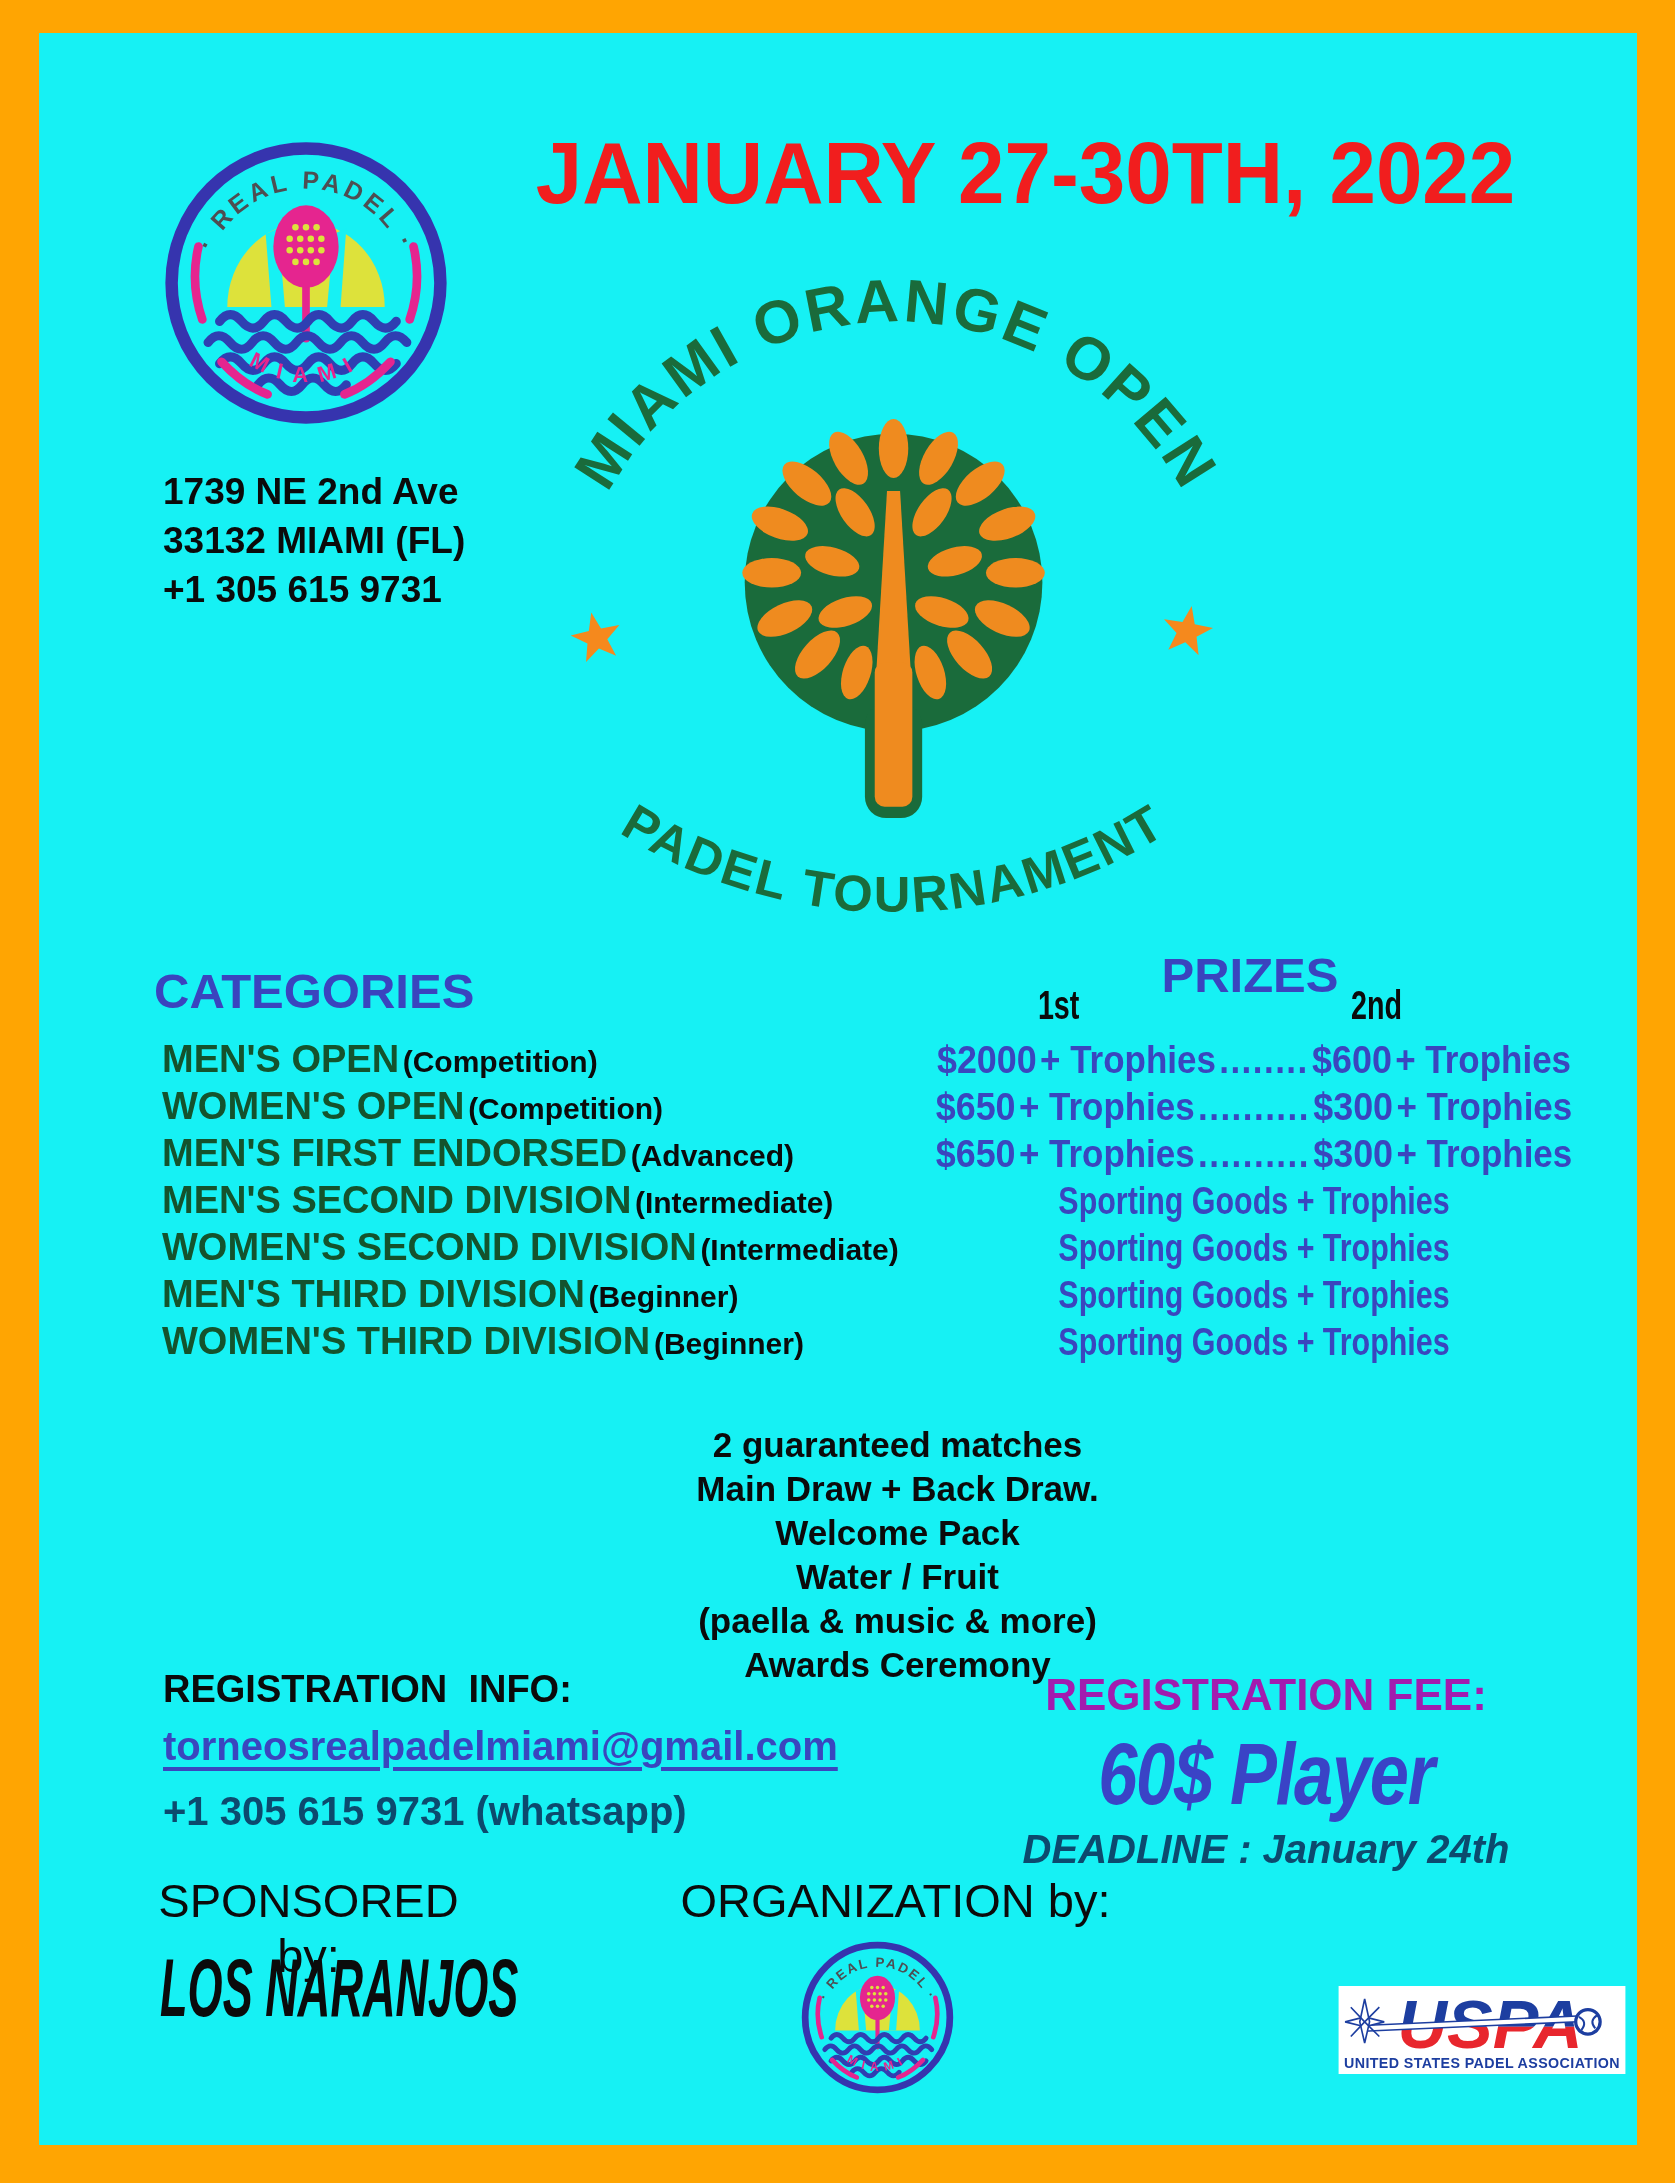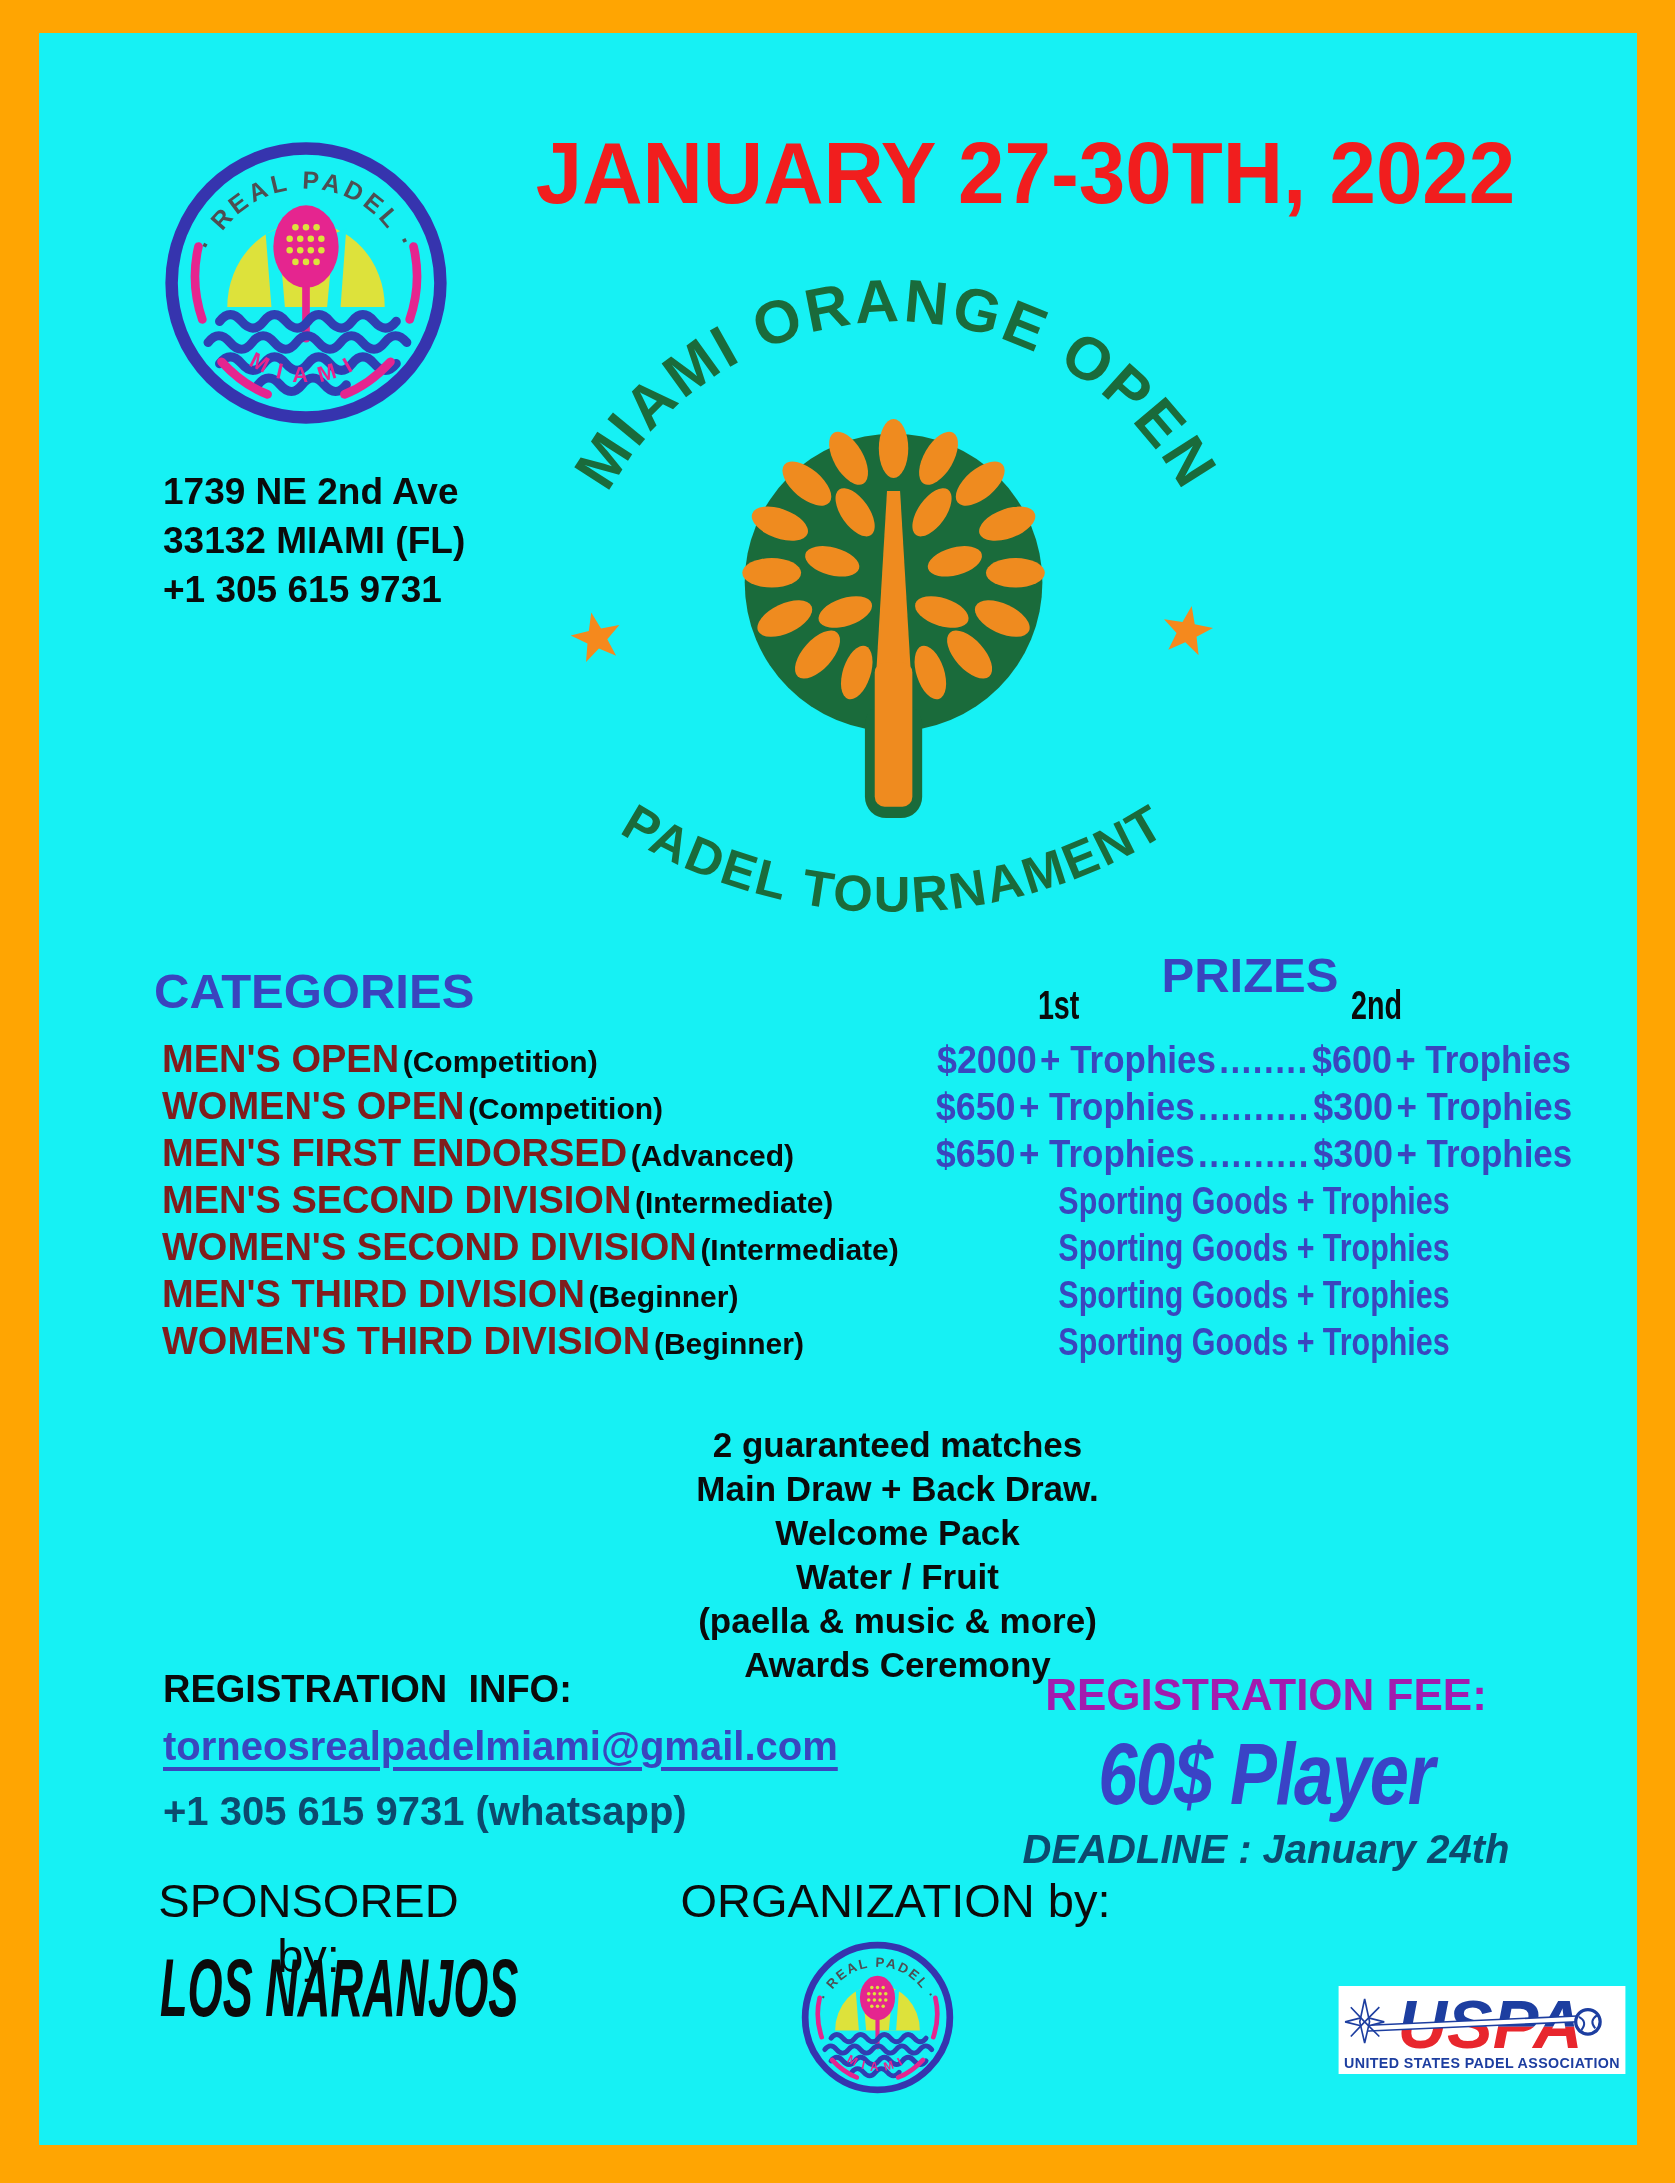--- a/index.html
+++ b/index.html
@@ -21,21 +21,21 @@
   .sec-heading{font-size:49px;font-weight:800;color:#3A44BE;letter-spacing:0;}
   .cat-head{left:115px;top:930px;width:687px;text-align:left;}
   .prize-head{left:941px;top:894px;width:540px;text-align:center;margin-top:20px;}
 
   .cols{left:941px;top:949px;width:540px;height:46px;}
   .col-label{position:absolute;font-size:41px;font-weight:700;color:#0B0B0B;transform:scaleX(.70);transform-origin:center;}
   .col-1st{left:49px;} .col-2nd{left:360px;}
 
   .cat-list{left:123px;top:1003px;width:736px;list-style:none;margin:0;padding:0;}
   .cat-list li{height:47px;line-height:47px;white-space:nowrap;}
-  .cat-name{font-size:38px;font-weight:800;color:#7f1d1d;}
+  .cat-name{font-size:38px;font-weight:800;color:#14532d;}
   .cat-level{font-size:30px;font-weight:700;color:#0B0B0B;}
 
   .prize-rows{left:863px;top:1003px;width:704px;}
   .prize-row{height:47px;line-height:47px;text-align:center;color:#3A46BE;white-space:nowrap;transform:scaleX(.92);transform-origin:center;}
   .prize-amount{font-size:39px;font-weight:800;}
   .prize-label{font-size:38px;font-weight:600;}
   .prize-dots{font-size:38px;font-weight:700;letter-spacing:1.6px;}
   .goods-row{height:47px;line-height:47px;text-align:center;color:#3A46BE;font-size:39px;font-weight:600;transform:scaleX(.78);transform-origin:center;white-space:nowrap;}
 
   .perks{left:470px;top:1390px;width:777px;text-align:center;color:#0B0B0B;

